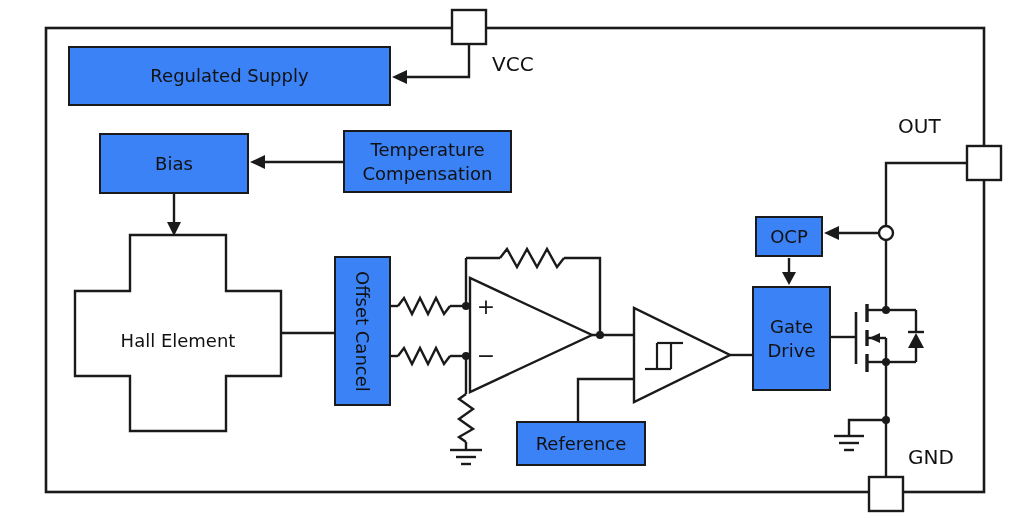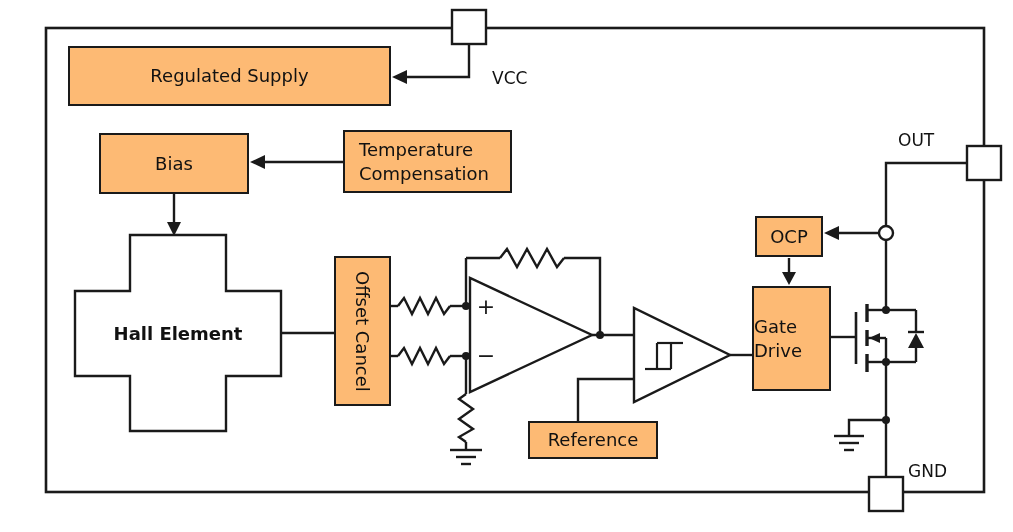--- a/index.html
+++ b/index.html
@@ -7,49 +7,48 @@
     position:relative;
     width:1013px;height:532px;
     background:#ffffff;
     font-family:"DejaVu Sans","Liberation Sans",sans-serif;
     color:#111;
     overflow:hidden;
   }
   #wiring{position:absolute;left:0;top:0;z-index:1;}
   .block{
     position:absolute;z-index:2;
-    background:#fdba74;
+    background:#3b82f6;
     border:2.4px solid #1a1a1a;
     box-sizing:border-box;
     display:flex;align-items:center;justify-content:center;
+    text-align:center;
     font-size:18px;line-height:1.3;
   }
   .plain-label{
     position:absolute;z-index:2;
-    font-size:17px;line-height:1;
+    font-size:20px;line-height:1;
     white-space:nowrap;
-    margin-top:16px;
   }
   .vtext{
     writing-mode:vertical-rl;
     text-orientation:mixed;
   }
   .b-regsupply{left:68px;top:46px;width:323px;height:60px;}
   .b-bias{left:99px;top:133px;width:150px;height:61px;}
   .b-tempcomp{left:343px;top:130px;width:169px;height:63px;padding:0 14px;}
   .b-offsetcancel{left:334px;top:256px;width:57px;height:150px;}
-  .b-reference{left:528px;top:421px;width:130px;height:38px;}
+  .b-reference{left:516px;top:421px;width:130px;height:45px;}
   .b-gatedrive{left:752px;top:286px;width:79px;height:105px;padding:0 0;}
   .b-ocp{left:755px;top:216px;width:68px;height:41px;}
   .hall-label{
     position:absolute;z-index:2;
     left:80px;top:315px;width:196px;height:36px;
-    display:flex;align-items:center;justify-content:center;
+    display:flex;align-items:flex-end;justify-content:center;
     font-size:18px;
-    font-weight:bold;
   }
   .l-vcc{left:492px;top:54px;}
   .l-out{left:898px;top:116px;width:62px;text-align:left;}
   .l-gnd{left:908px;top:447px;}
   .svgtext{font-family:"DejaVu Sans","Liberation Sans",sans-serif;font-size:22px;fill:#1a1a1a;}
 </style>
 </head>
 <body>
 
 <div id="stage">

